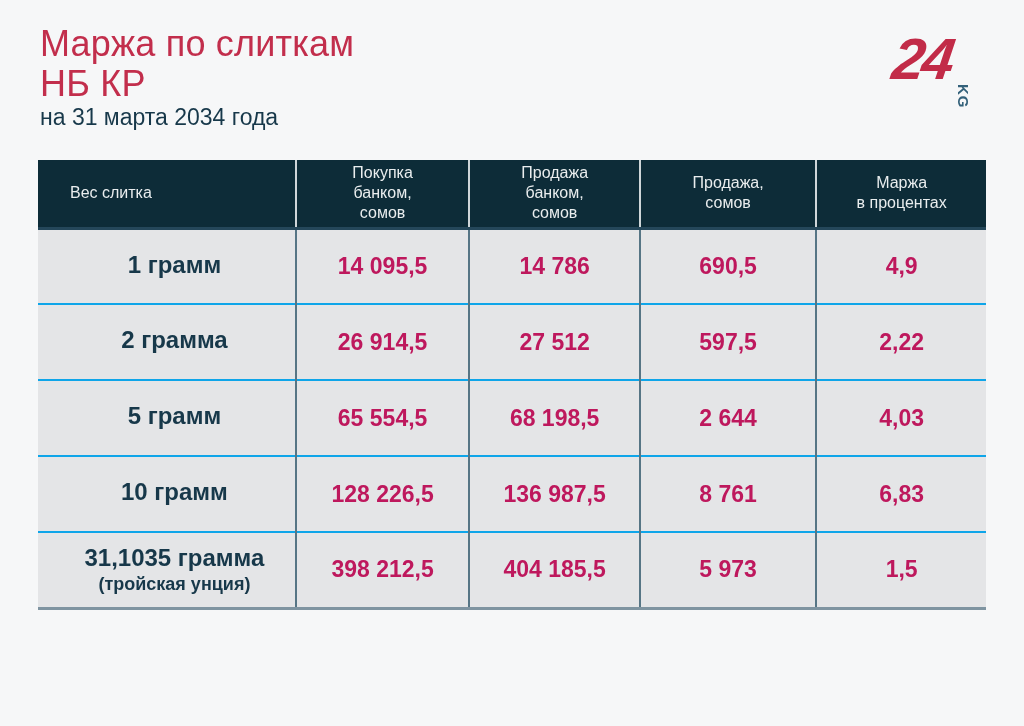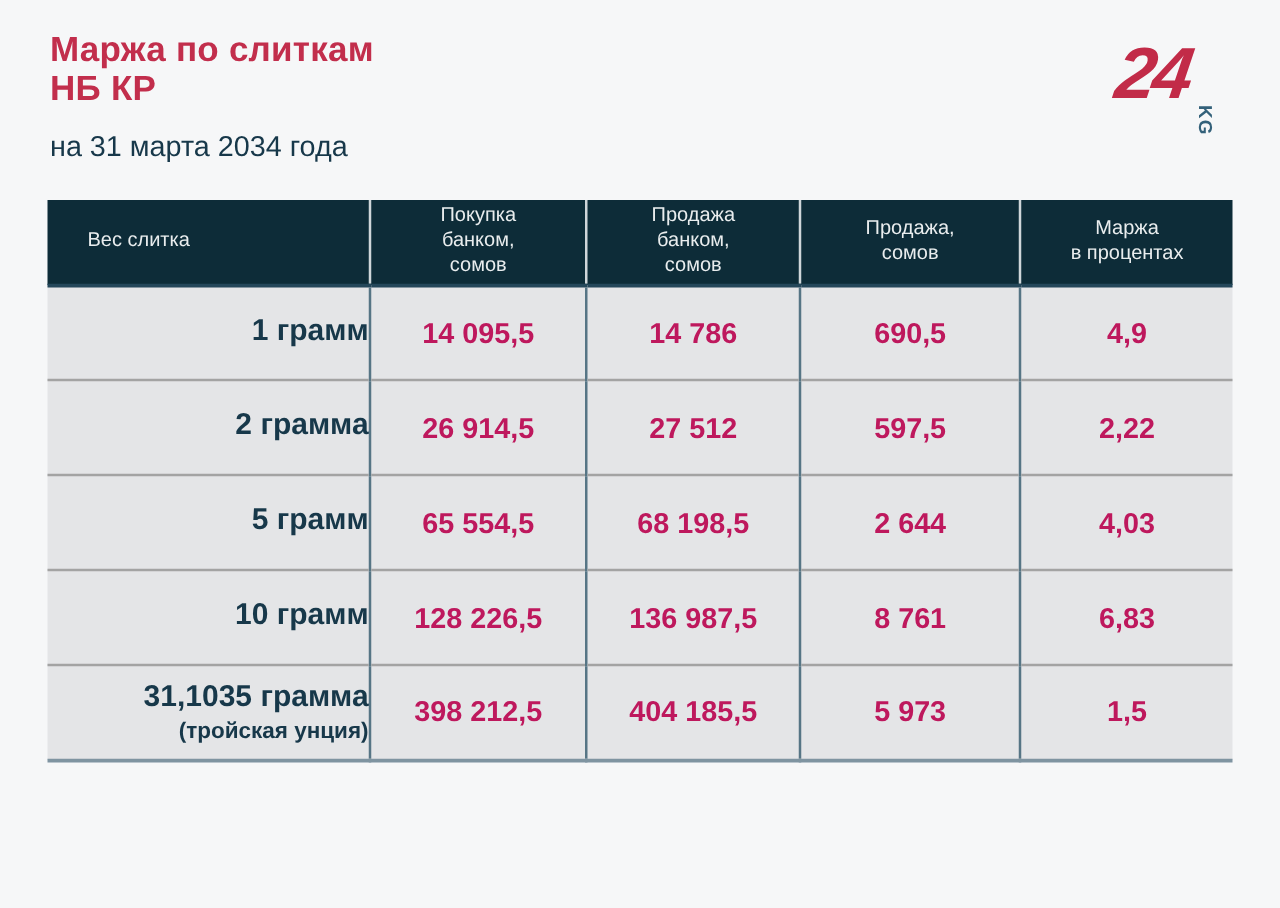--- a/index.html
+++ b/index.html
@@ -7,22 +7,22 @@
   body {
     position: relative;
     font-family: "Liberation Sans", sans-serif;
     background: #f6f7f8;
     overflow: hidden;
     color: #17384a;
   }
   .page-title {
     position: absolute;
     left: 40px; top: 24px;
-    font-size: 28px;
-    font-weight: 700;
+    font-size: 36px;
+    font-weight: 400;
     line-height: 1.12;
     color: #c22e4c;
     letter-spacing: 0.2px;
     white-space: pre-line;
   }
   .page-subtitle {
     position: absolute;
     left: 40px; top: 104px;
     font-size: 23px;
     font-weight: 500;
@@ -89,23 +89,23 @@
   tbody td {
     background: #e4e5e7;
     height: 76px;
     vertical-align: middle;
     text-align: center;
     font-size: 23px;
     font-weight: 600;
     color: #be185d;
   }
   tbody td + td { border-left: 2px solid #567585; }
-  tbody tr + tr td { border-top: 2px solid #a3a3a3; }
+  tbody tr + tr td { border-top: 2px solid #0ea5e9; }
   td.weight-cell {
-    text-align: right;
+    text-align: center;
     padding-left: 16px;
     font-size: 24px;
     font-weight: 700;
     color: #17384a;
     line-height: 1.1;
   }
   td.weight-cell .note {
     display: block;
     font-size: 18px;
     font-weight: 700;

